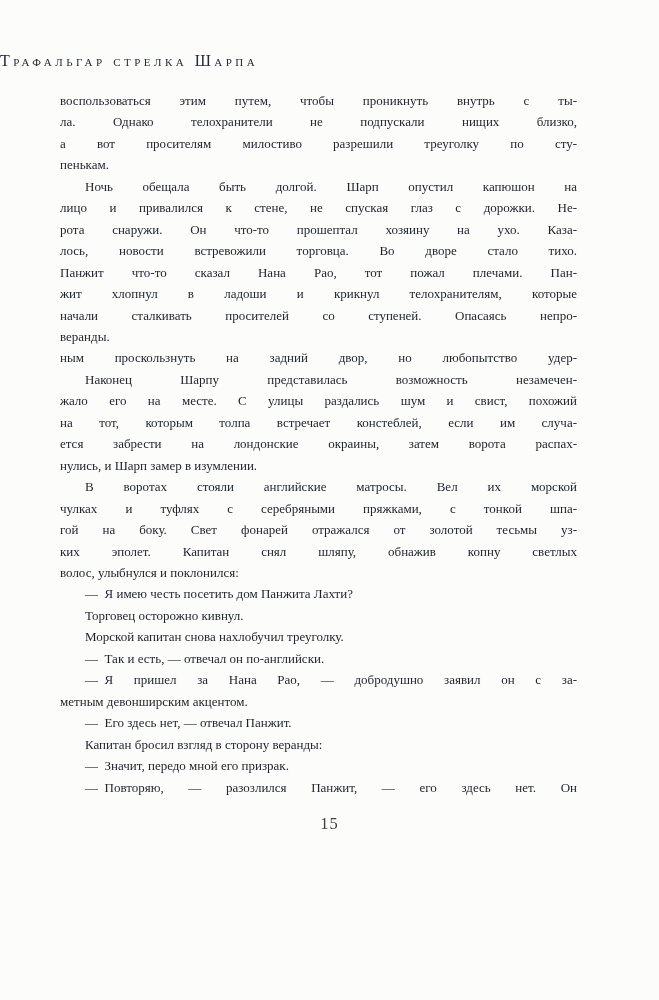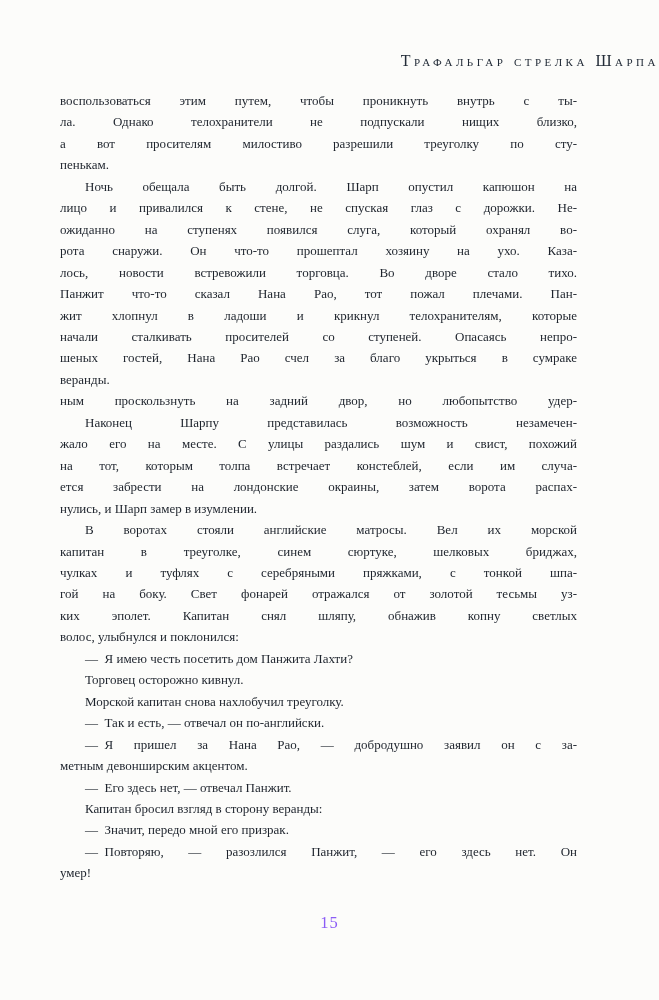--- a/index.html
+++ b/index.html
@@ -8,45 +8,45 @@
     width: 659px;
     height: 1000px;
     background: #fcfcfa;
     font-family: "Liberation Serif", "DejaVu Serif", serif;
     color: #1d232c;
     overflow: hidden;
     box-sizing: border-box;
   }
   .running-head {
     padding-top: 52px;
-    text-align: right;
+    text-align: left;
     font-variant: small-caps;
     font-size: 16px;
     letter-spacing: 3.5px;
     color: #232c38;
   }
   .text-block {
     margin: 20px 82px 0 60px;
     font-size: 13px;
     line-height: 21.45px;
   }
   .para { margin: 0; padding: 0; }
   .line {
     text-align: justify;
     text-align-last: justify;
     min-height: 21.45px;
   }
   .line.last { text-align-last: left; }
   .line.ind { text-indent: 25px; }
   .page-number {
-    margin-top: 29px;
+    margin-top: 16px;
     text-align: center;
     font-size: 16.5px;
     letter-spacing: 1px;
-    color: #8b5cf6;
+    color: #404040;
   }
 </style>
 </head>
 <body>
 
 <div class="page">
 
   <div class="running-head">Трафальгар стрелка Шарпа</div>
 
   <div class="text-block">
@@ -54,42 +54,39 @@
     <div class="para">
       <div class="line">воспользоваться этим путем, чтобы проникнуть внутрь с ты-</div>
       <div class="line">ла. Однако телохранители не подпускали нищих близко,</div>
       <div class="line">а вот просителям милостиво разрешили треуголку по сту-</div>
       <div class="line last">пенькам.</div>
     </div>
 
     <div class="para">
       <div class="line ind">Ночь обещала быть долгой. Шарп опустил капюшон на</div>
       <div class="line">лицо и привалился к стене, не спуская глаз с дорожки. Не-</div>
-      <div class="line">ожиданно на ступенях появился слуга, который охранял во-</div>
       <div class="line">рота снаружи. Он что-то прошептал хозяину на ухо. Каза-</div>
       <div class="line">лось, новости встревожили торговца. Во дворе стало тихо.</div>
       <div class="line">Панжит что-то сказал Нана Рао, тот пожал плечами. Пан-</div>
       <div class="line">жит хлопнул в ладоши и крикнул телохранителям, которые</div>
       <div class="line">начали сталкивать просителей со ступеней. Опасаясь непро-</div>
-      <div class="line">шеных гостей, Нана Рао счел за благо укрыться в сумраке</div>
       <div class="line last">веранды.</div>
     </div>
 
     <div class="para">
       <div class="line">ным проскользнуть на задний двор, но любопытство удер-</div>
       <div class="line ind">Наконец Шарпу представилась возможность незамечен-</div>
       <div class="line">жало его на месте. С улицы раздались шум и свист, похожий</div>
       <div class="line">на тот, которым толпа встречает констеблей, если им случа-</div>
       <div class="line">ется забрести на лондонские окраины, затем ворота распах-</div>
       <div class="line last">нулись, и Шарп замер в изумлении.</div>
     </div>
 
     <div class="para">
       <div class="line ind">В воротах стояли английские матросы. Вел их морской</div>
-      <div class="line">капитан в треуголке, синем сюртуке, шелковых бриджах,</div>
       <div class="line">чулках и туфлях с серебряными пряжками, с тонкой шпа-</div>
       <div class="line">гой на боку. Свет фонарей отражался от золотой тесьмы уз-</div>
       <div class="line">ких эполет. Капитан снял шляпу, обнажив копну светлых</div>
       <div class="line last">волос, улыбнулся и поклонился:</div>
     </div>
 
     <div class="para">
       <div class="line last ind">— Я имею честь посетить дом Панжита Лахти?</div>
     </div>
 
@@ -117,20 +114,19 @@
     <div class="para">
       <div class="line last ind">Капитан бросил взгляд в сторону веранды:</div>
     </div>
 
     <div class="para">
       <div class="line last ind">— Значит, передо мной его призрак.</div>
     </div>
 
     <div class="para">
       <div class="line ind">— Повторяю, — разозлился Панжит, — его здесь нет. Он</div>
-      <div class="line last">умер!</div>
     </div>
 
   </div>
 
   <div class="page-number">15</div>
 
 </div>
 
 </body></html>

